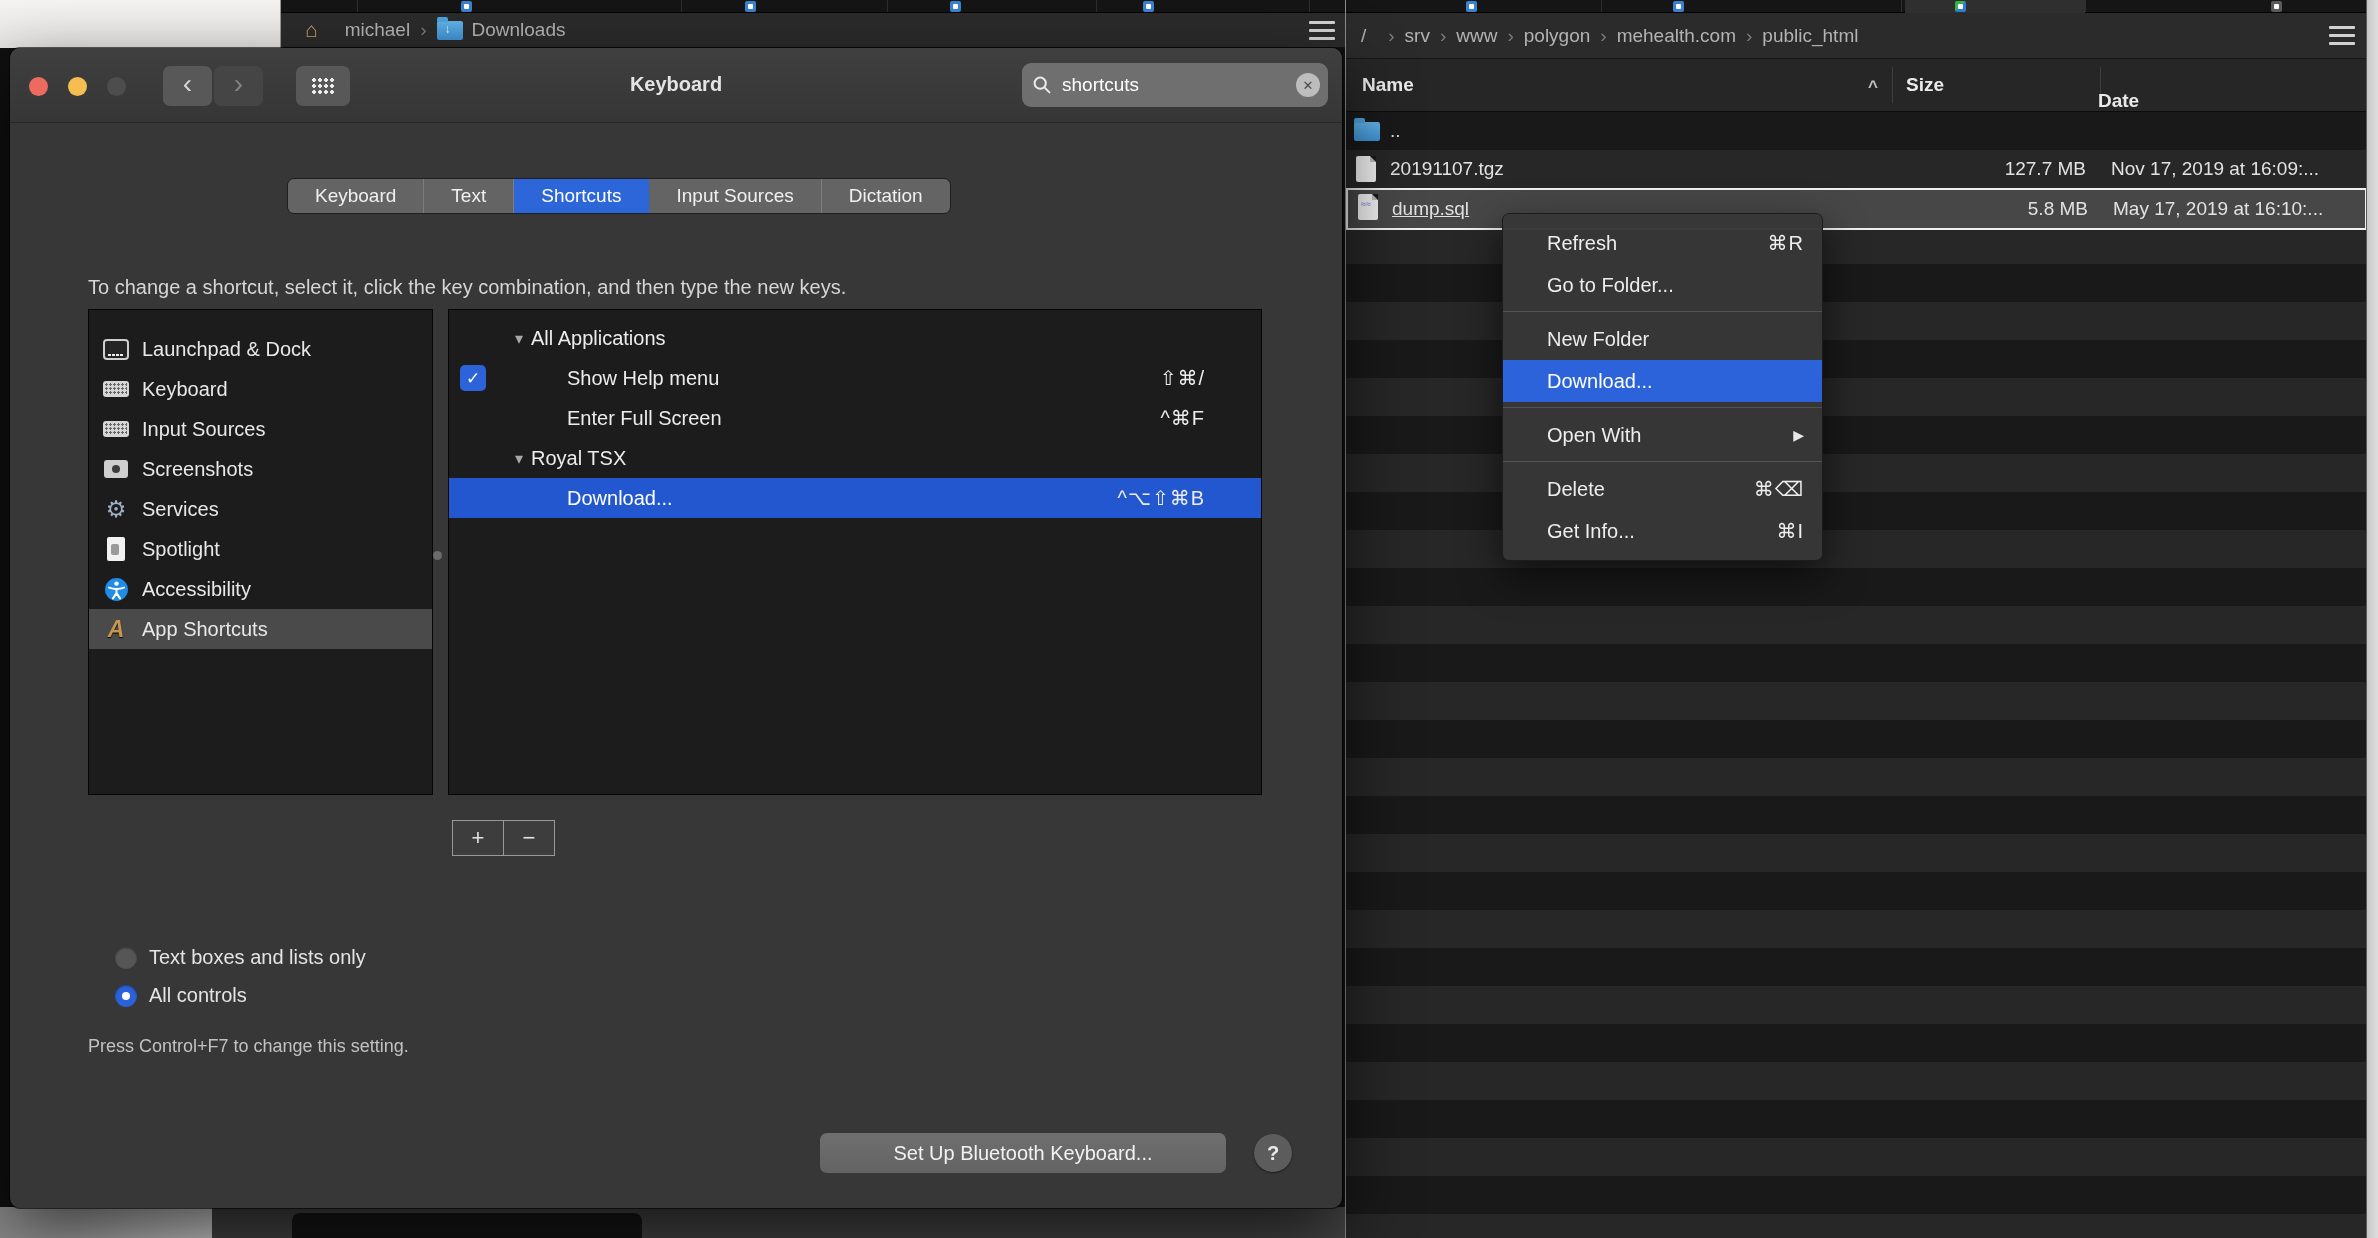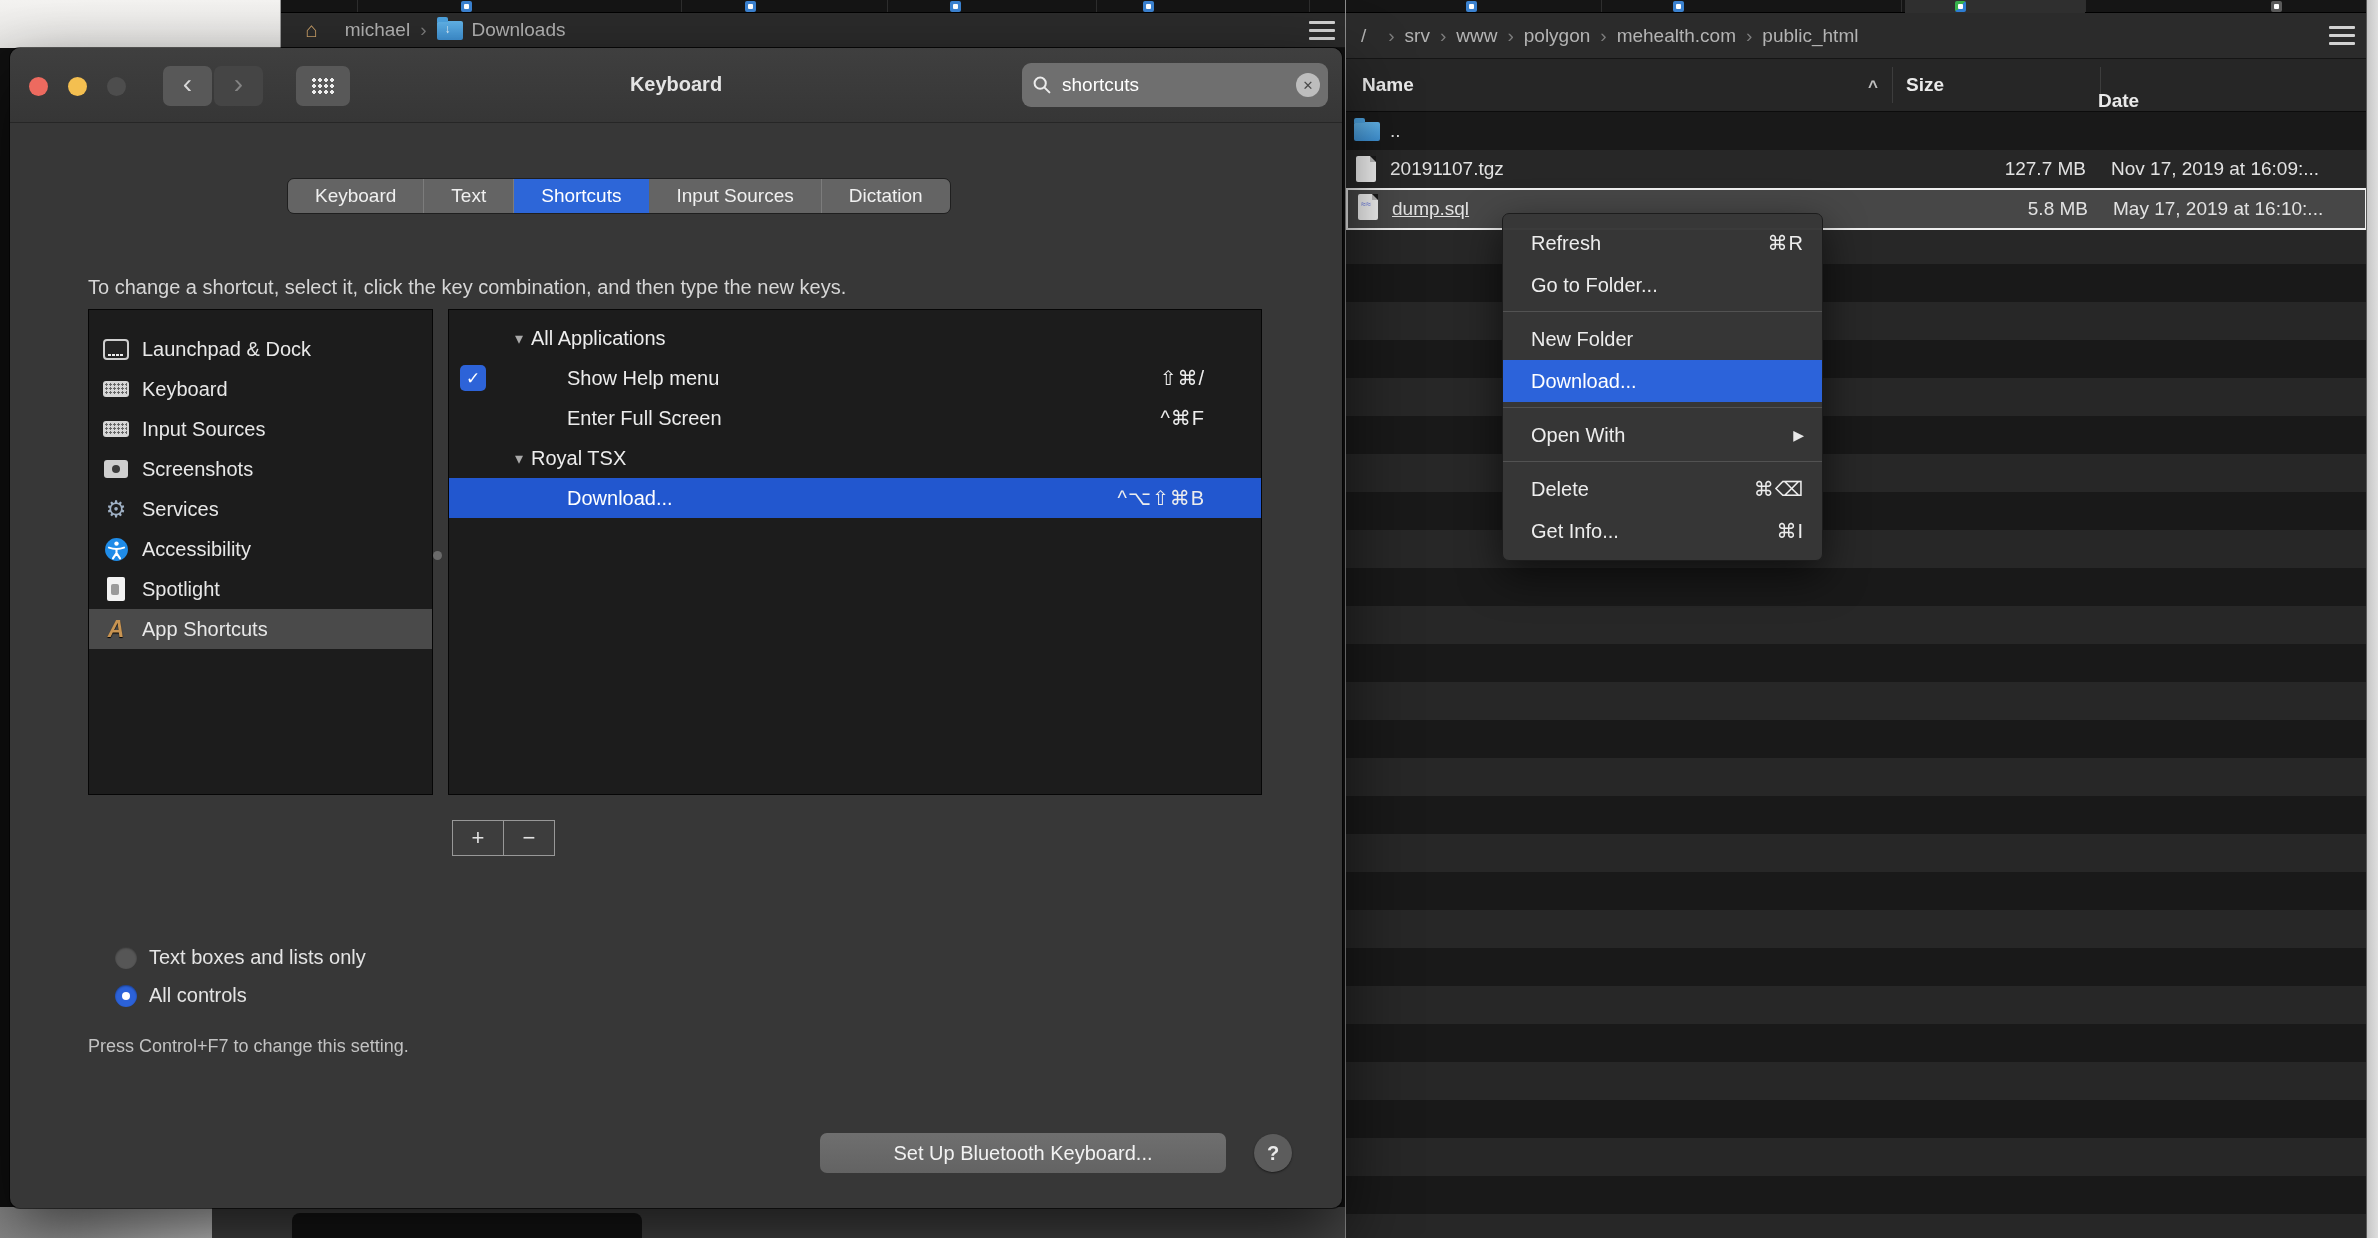--- a/index.html
+++ b/index.html
@@ -77,21 +77,21 @@
   .frow .fsize{position:absolute;left:340px;width:400px;text-align:right;}
   .frow .fdate{position:absolute;left:765px;}
   .frow.sel{background:#474747;border:2px solid #efefef;}
   .file-ico{width:20px;height:26px;background:#f1f1f1;border-radius:2px;position:absolute;left:10px;top:6px;}
   .file-ico::before{content:"";position:absolute;right:0;top:0;border-style:solid;border-width:0 6px 6px 0;
                     border-color:#191919 #191919 #b9b9b9 #b9b9b9;}
   .file-ico.sql::after{content:"≈≈";position:absolute;left:3px;top:8px;font-size:9px;color:#5b6ee1;line-height:5px;}
   
   .cmenu{background:rgba(55,55,55,.98);border-radius:7px;border:1px solid #1c1c1c;padding:8px 0;
          box-shadow:0 14px 40px rgba(0,0,0,.6);z-index:50;}
-  .mitem{height:42px;display:flex;align-items:center;padding:0 18px 0 28px;font-size:20px;color:#ededed;cursor:pointer;}
+  .mitem{height:42px;display:flex;align-items:center;padding:0 18px 0 44px;font-size:20px;color:#ededed;cursor:pointer;}
   .mitem .keys{margin-left:auto;letter-spacing:1px;}
   .mitem.hl{background:#2c63da;color:#fff;}
   .msep{height:1px;background:#525252;margin:5px 0 6px 0;}
   .subarrow{margin-left:auto;font-size:14px;color:#e8e8e8;}
   
   .i-launch{width:26px;height:17px;background:#242424;border:2px solid #cfcfcf;border-radius:4px;position:relative;}
   .i-launch::after{content:"";position:absolute;left:3px;bottom:2px;width:16px;height:2px;
      background:radial-gradient(circle 1.2px at 1.5px 1px,#eee 1.2px,transparent 1.6px);background-size:4px 2px;}
   .i-mc{width:26px;height:18px;background:#111;border-radius:3px;position:relative;}
   .i-mc::before{content:"";position:absolute;left:2px;top:3px;width:10px;height:7px;background:#4da3ff;border-radius:1px;}
@@ -261,35 +261,35 @@
           <span class="i-shot"></span>
         </span>
       <span>Screenshots</span>
     </div>
     <div class="catrow">
       <span class="ico i-gear">⚙</span>
       <span>Services</span>
     </div>
     <div class="catrow">
       <span class="ico">
+          <span class="i-spot"></span>
+        </span>
+      <span>Spotlight</span>
+    </div>
+    <div class="catrow">
+      <span class="ico">
         <svg width="25" height="25" viewBox="0 0 24 24">
             <circle cx="12" cy="12" r="11" fill="#1f8ce8"></circle>
           <circle cx="12" cy="6.3" r="2.1" fill="#fff"></circle>
           <path d="M4.8 10.2c2.4.9 4.7 1.3 7.2 1.3s4.8-.4 7.2-1.3" stroke="#fff" stroke-width="2" fill="none" stroke-linecap="round"></path>
           <path d="M12 11.5v4M12 15.5l-3.4 5M12 15.5l3.4 5" stroke="#fff" stroke-width="2" fill="none" stroke-linecap="round"></path>
         </svg>
       </span>
       <span>Accessibility</span>
     </div>
-    <div class="catrow">
-      <span class="ico">
-          <span class="i-spot"></span>
-        </span>
-      <span>Spotlight</span>
-    </div>
     <div class="catrow sel">
       <span class="ico i-appsc">A</span>
       <span>App Shortcuts</span>
     </div>
   </div>
   <span class="r" style="left:423px;top:503px;width:9px;height:9px;border-radius:50%;background:#6a6a6a;"></span>
 
   <div class="r listbox" style="left:438px;top:261px;width:814px;height:486px;padding-top:8px;">
     <div class="srow group">
       <span class="tri">▾</span>

